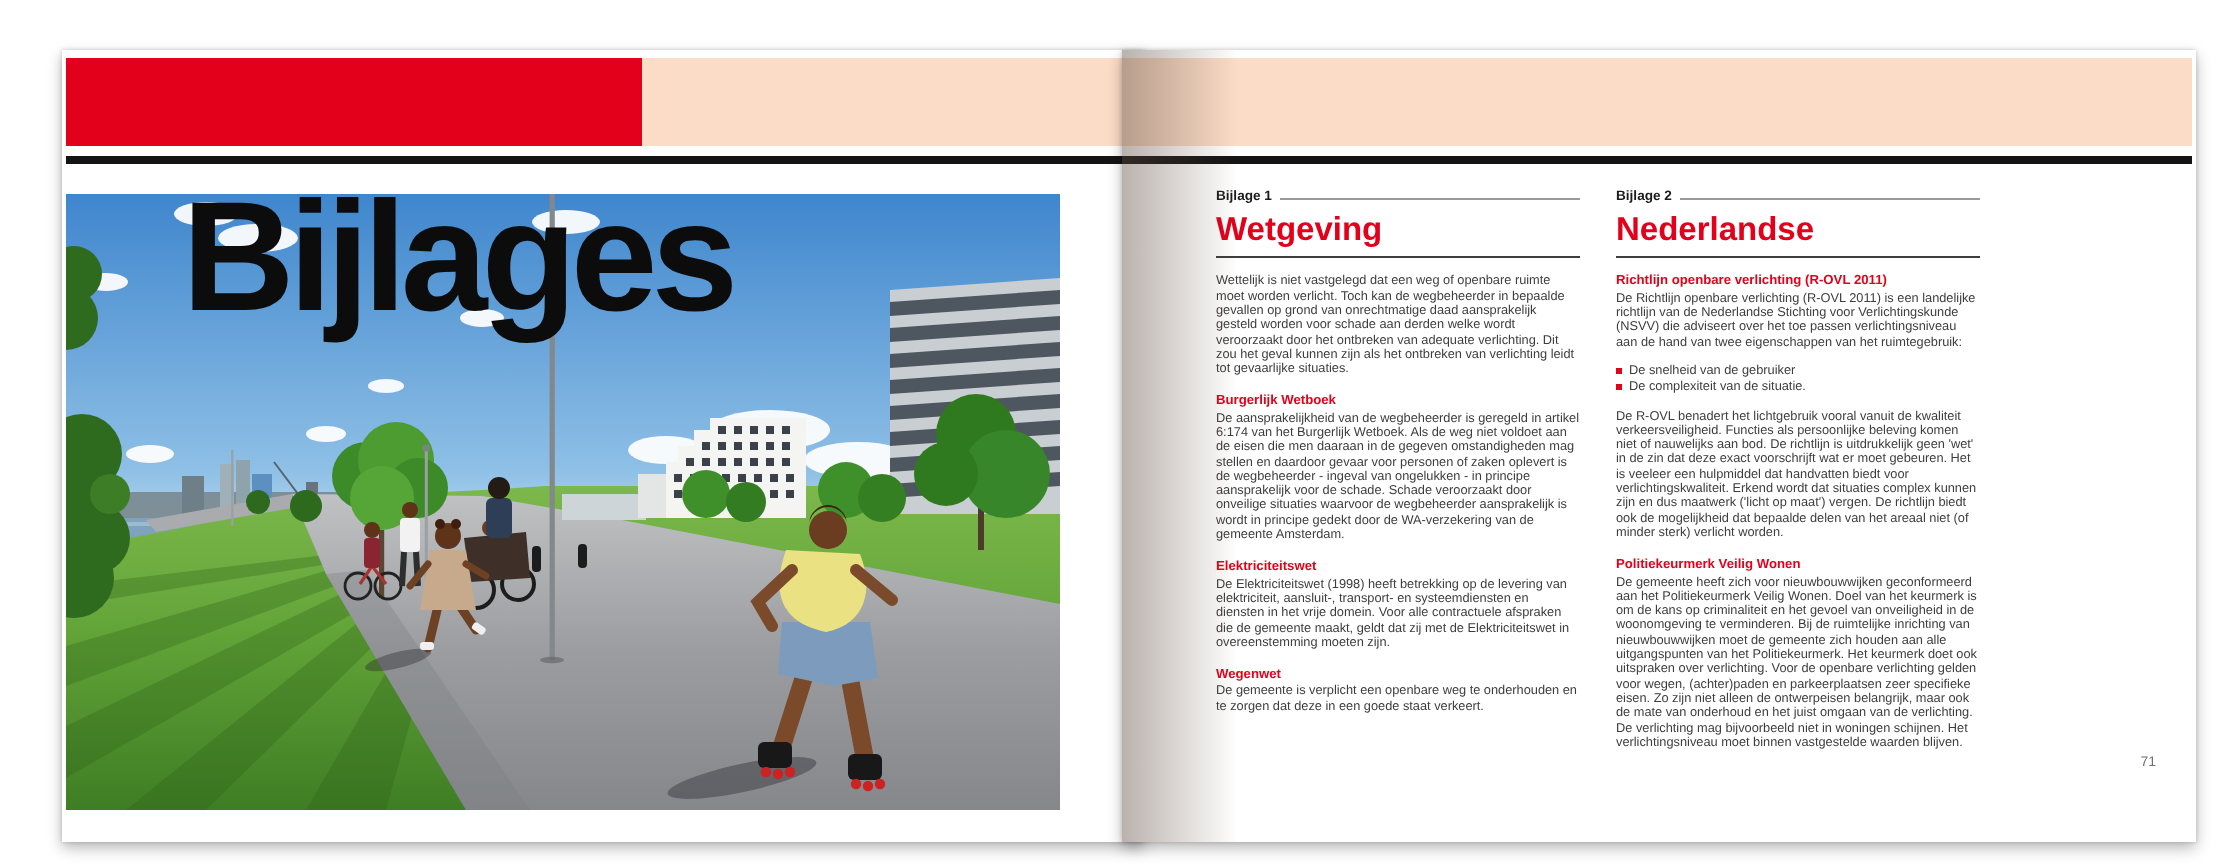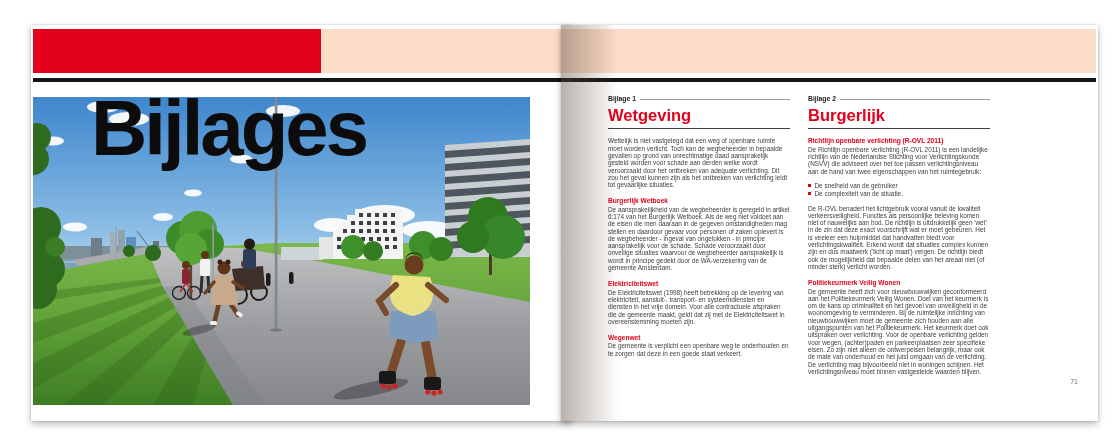--- a/index.html
+++ b/index.html
@@ -304,21 +304,21 @@
 
         <div class="subhead">Wegenwet</div>
         <div class="body">De gemeente is verplicht een openbare weg te onderhouden en te zorgen dat deze in een goede staat verkeert.</div>
       </div>
 
       <div class="col">
         <div class="kicker">
           <span>Bijlage 2</span>
           <span class="k-rule"></span>
         </div>
-        <div class="col-title">Burgerlijk</div>
+        <div class="col-title">Nederlandse</div>
         <div class="title-rule"></div>
 
         <div class="subhead" style="margin-top:0;">Richtlijn openbare verlichting (R-OVL 2011)</div>
         <div class="body">De Richtlijn openbare verlichting (R-OVL 2011) is een landelijke richtlijn van de Nederlandse Stichting voor Verlichtingskunde (NSVV) die adviseert over het toe passen verlichtingsniveau aan de hand van twee eigenschappen van het ruimtegebruik:</div>
 
         <div class="bullets">
           <div class="bullet">
             <span class="sq"></span>
             <span class="body">De snelheid van de gebruiker</span>
           </div>

